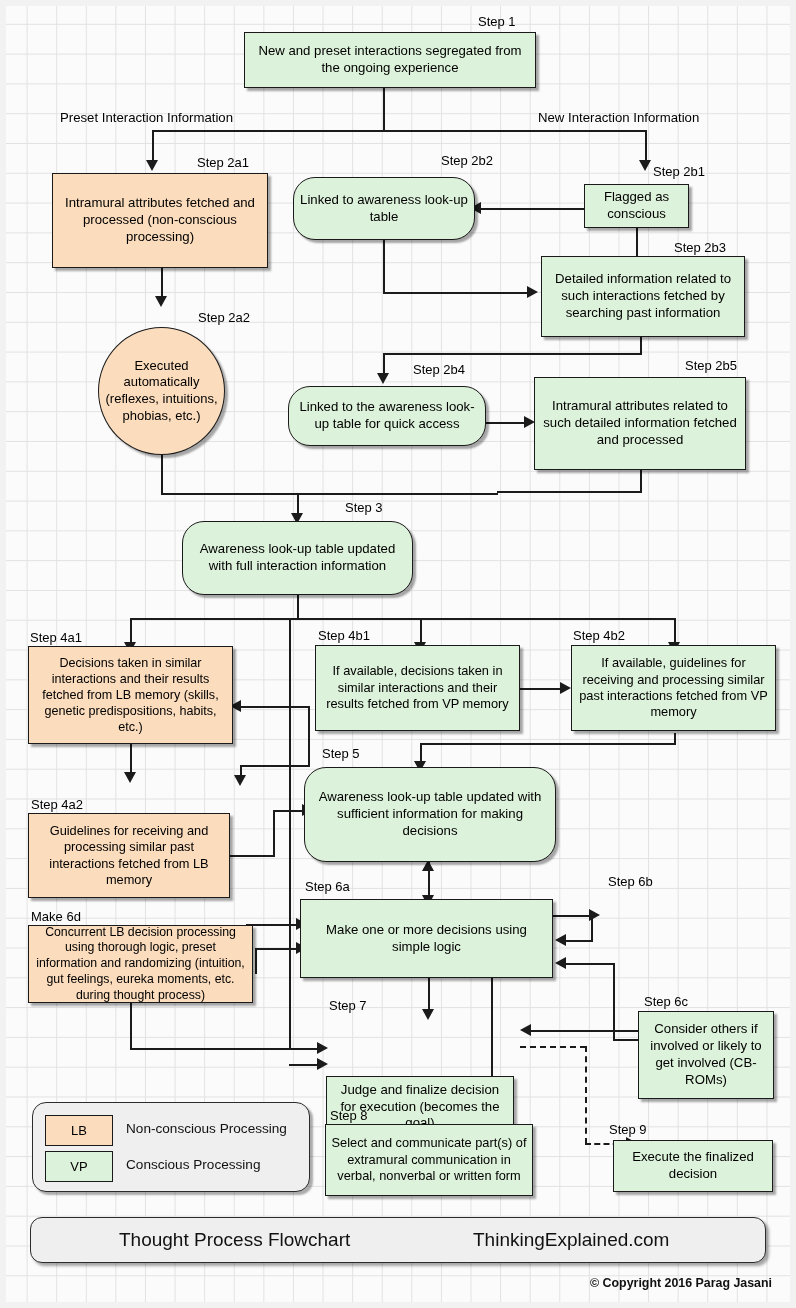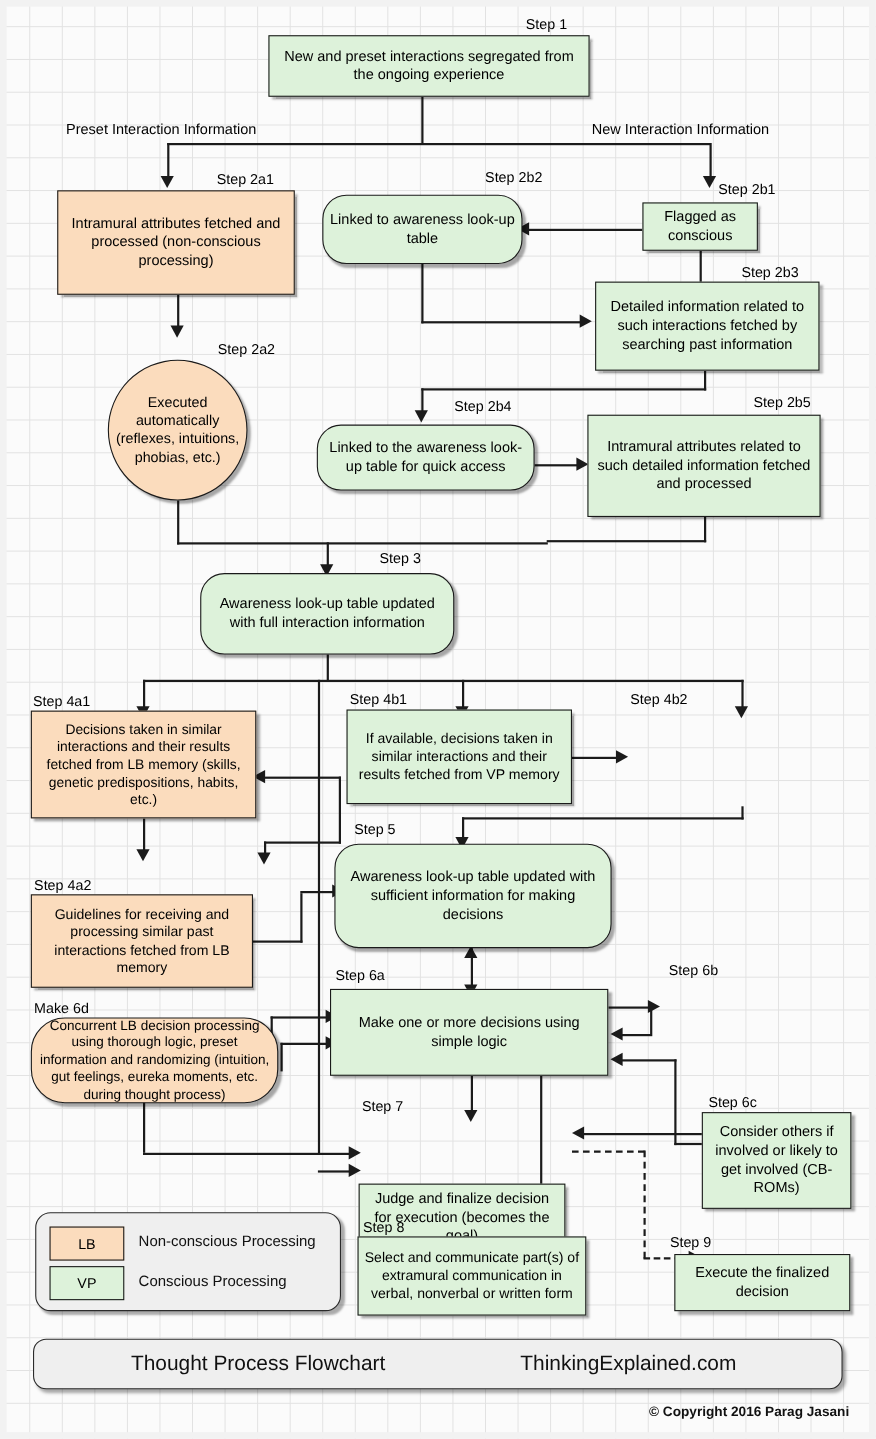--- a/index.html
+++ b/index.html
@@ -259,34 +259,35 @@
   <div class="steplabel" style="left:30px;top:630px;">Step 4a1</div>
   <div class="node orange" style="left:28px;top:646px;width:205px;height:98px;font-size:12.6px;">Decisions taken in similar interactions and their results fetched from   LB memory (skills, genetic predispositions, habits, etc.)</div>
 
   <div class="steplabel" style="left:31px;top:797px;">Step 4a2</div>
   <div class="node orange" style="left:28px;top:813px;width:202px;height:85px;font-size:12.8px;">Guidelines for receiving and processing similar past interactions fetched from LB memory</div>
 
   <div class="steplabel" style="left:318px;top:628px;">Step 4b1</div>
   <div class="node green" style="left:315px;top:645px;width:205px;height:86px;font-size:12.8px;">If available, decisions taken in similar interactions and their results fetched from VP memory</div>
 
   <div class="steplabel" style="left:573px;top:628px;">Step 4b2</div>
+  <div class="node green" style="left:571px;top:645px;width:205px;height:86px;font-size:12.8px;">If available, guidelines for receiving and processing similar past interactions fetched from VP memory</div>
 
   <div class="steplabel" style="left:322px;top:746px;">Step 5</div>
   <div class="node green rounded" style="left:304px;top:767px;width:252px;height:95px;">Awareness look-up table updated with sufficient information for making decisions</div>
 
   <div class="steplabel" style="left:305px;top:879px;">Step 6a</div>
   <div class="node green" style="left:300px;top:899px;width:253px;height:79px;">Make one or more decisions using simple logic</div>
 
   <div class="steplabel" style="left:608px;top:874px;">Step 6b</div>
 
   <div class="steplabel" style="left:644px;top:994px;">Step 6c</div>
   <div class="node green" style="left:638px;top:1011px;width:136px;height:88px;">Consider others if involved or likely to get involved (CB-ROMs)</div>
 
   <div class="steplabel" style="left:31px;top:909px;">Make 6d</div>
-  <div class="node orange" style="left:28px;top:925px;width:225px;height:78px;font-size:12.3px;border-radius:31px;">Concurrent LB decision processing using thorough logic, preset information and randomizing (intuition, gut feelings, eureka moments, etc. during thought process)</div>
+  <div class="node orange" style="left:28px;top:925px;width:225px;height:78px;font-size:12.3px;">Concurrent LB decision processing using thorough logic, preset information and randomizing (intuition, gut feelings, eureka moments, etc. during thought process)</div>
 
   <div class="steplabel" style="left:329px;top:998px;">Step 7</div>
   <div class="node green" style="left:326px;top:1076px;width:188px;height:62px;">Judge and finalize decision for execution (becomes the goal)</div>
 
   <div class="steplabel" style="left:330px;top:1108px;">Step 8</div>
   <div class="node green" style="left:325px;top:1124px;width:208px;height:72px;font-size:12.8px;">Select and communicate part(s) of extramural communication in verbal, nonverbal or written form</div>
 
   <div class="steplabel" style="left:609px;top:1122px;">Step 9</div>
   <div class="node green" style="left:613px;top:1140px;width:160px;height:52px;">Execute the finalized decision</div>
 

